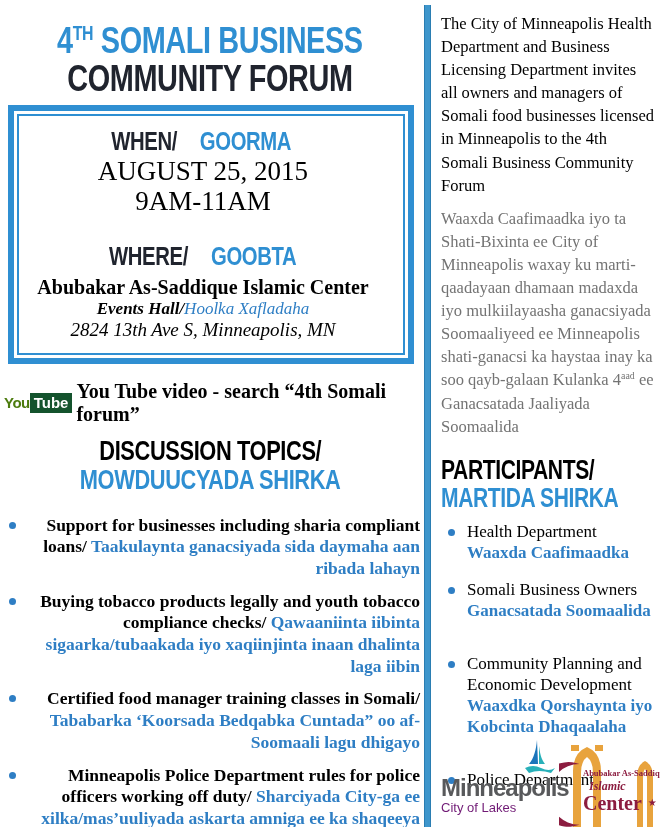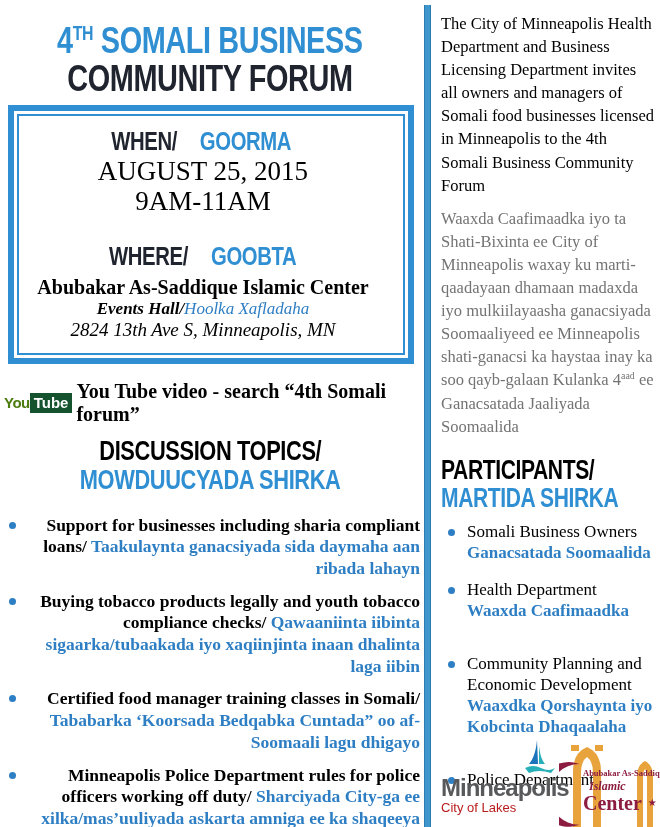--- a/index.html
+++ b/index.html
@@ -83,21 +83,21 @@
   .p-so { font-weight:bold; color:#2e7ec4; }
   
   .logos { position:absolute; left:441px; top:735px; width:219px; height:92px; }
   .mpls-logo { position:absolute; left:0; top:5px; width:110px; }
   .mpls-sail { position:absolute; left:80px; top:-2px; }
   .mpls-name {
     font-family:"Liberation Sans",sans-serif; font-weight:bold; font-size:24px;
     color:#58595b; letter-spacing:-1px; margin-top:34px; display:block;
   }
   .mpls-tag {
-    font-family:"Liberation Sans",sans-serif; font-size:13px; color:#b91c1c; display:block; margin-top:-2px;
+    font-family:"Liberation Sans",sans-serif; font-size:13px; color:#701a75; display:block; margin-top:-2px;
   }
   .isl-logo { position:absolute; left:110px; top:8px; width:109px; height:84px; }
   .isl-arch { position:absolute; left:8px; top:0; }
   .isl-text { position:absolute; left:32px; top:26px; width:80px; color:#8c1d40; line-height:1; }
   .isl-l1 { font-size:8.5px; font-weight:bold; white-space:nowrap; display:block; }
   .isl-l2 { font-size:12px; font-style:italic; font-weight:bold; display:block; margin-top:2px; margin-left:6px; }
   .isl-l3 { font-size:20px; font-weight:bold; display:inline-block; margin-top:1px; }
   .isl-star { color:#8c1d40; font-size:10px; vertical-align:4px; margin-left:6px; }
 </style>
 </head>
@@ -160,22 +160,22 @@
     <p class="intro">The City of Minneapolis Health Department and Business Licensing Department invites all owners and managers of Somali food businesses licensed in Minneapolis to the 4th Somali Business Community Forum</p>
 
     <p class="intro-so"><span>Waaxda Caafimaadka iyo ta Shati-Bixinta ee City of Minneapolis waxay ku marti-qaadayaan dhamaan madaxda iyo mulkiilayaasha ganacsiyada Soomaaliyeed ee Minneapolis shati-ganacsi ka haystaa inay ka soo qayb-galaan Kulanka 4</span><sup style="font-size:.6em">aad</sup><span> ee Ganacsatada Jaaliyada Soomaalida</span></p>
 
     <div class="participants-heading">
       <span class="cond origin-left" style="color:#000">PARTICIPANTS/</span><br>
       <span class="cond origin-left blue">MARTIDA SHIRKA</span>
     </div>
 
     <ul class="p-bullets">
+      <li><span class="p-en">Health Department</span><br><span class="p-so">Waaxda Caafimaadka</span></li>
       <li><span class="p-en">Somali Business Owners</span><br><span class="p-so">Ganacsatada Soomaalida</span></li>
-      <li><span class="p-en">Health Department</span><br><span class="p-so">Waaxda Caafimaadka</span></li>
       <li class="gap-big"><span class="p-en">Community Planning and Economic Development</span><br><span class="p-so">Waaxdka Qorshaynta iyo Kobcinta Dhaqaalaha</span></li>
       <li class="gap-big"><span class="p-en">Police Department</span><br></li>
     </ul>
 
   </div>
 
   <div class="logos">
 
     <div class="mpls-logo">
       <svg class="mpls-sail" width="36" height="40" viewBox="0 0 36 40">

